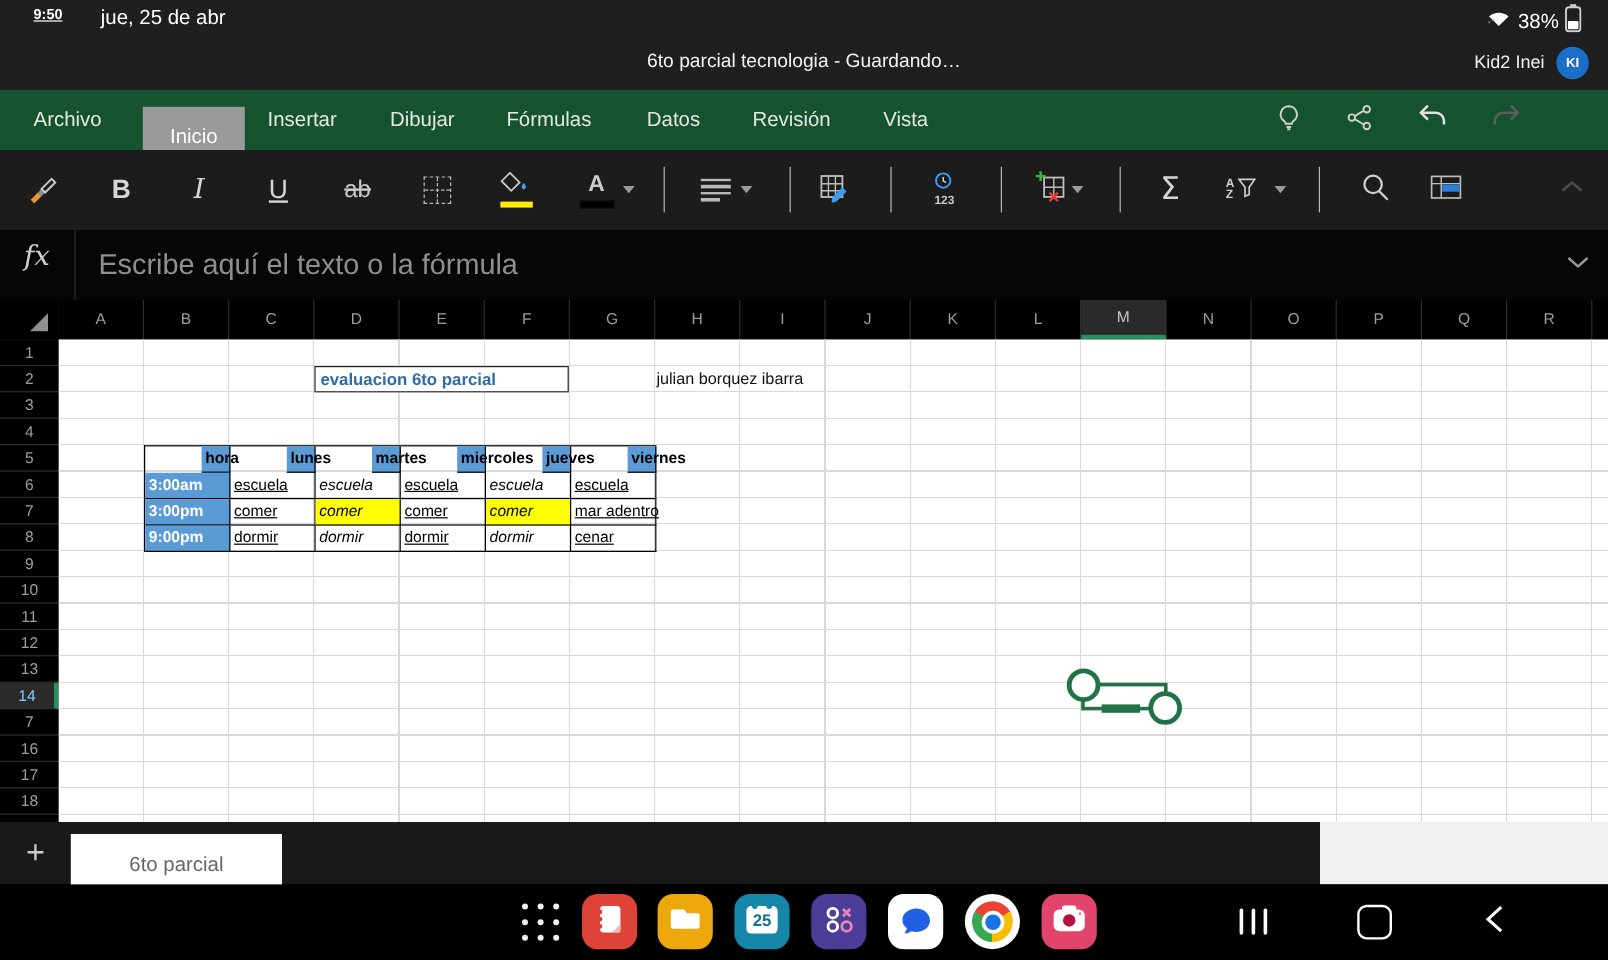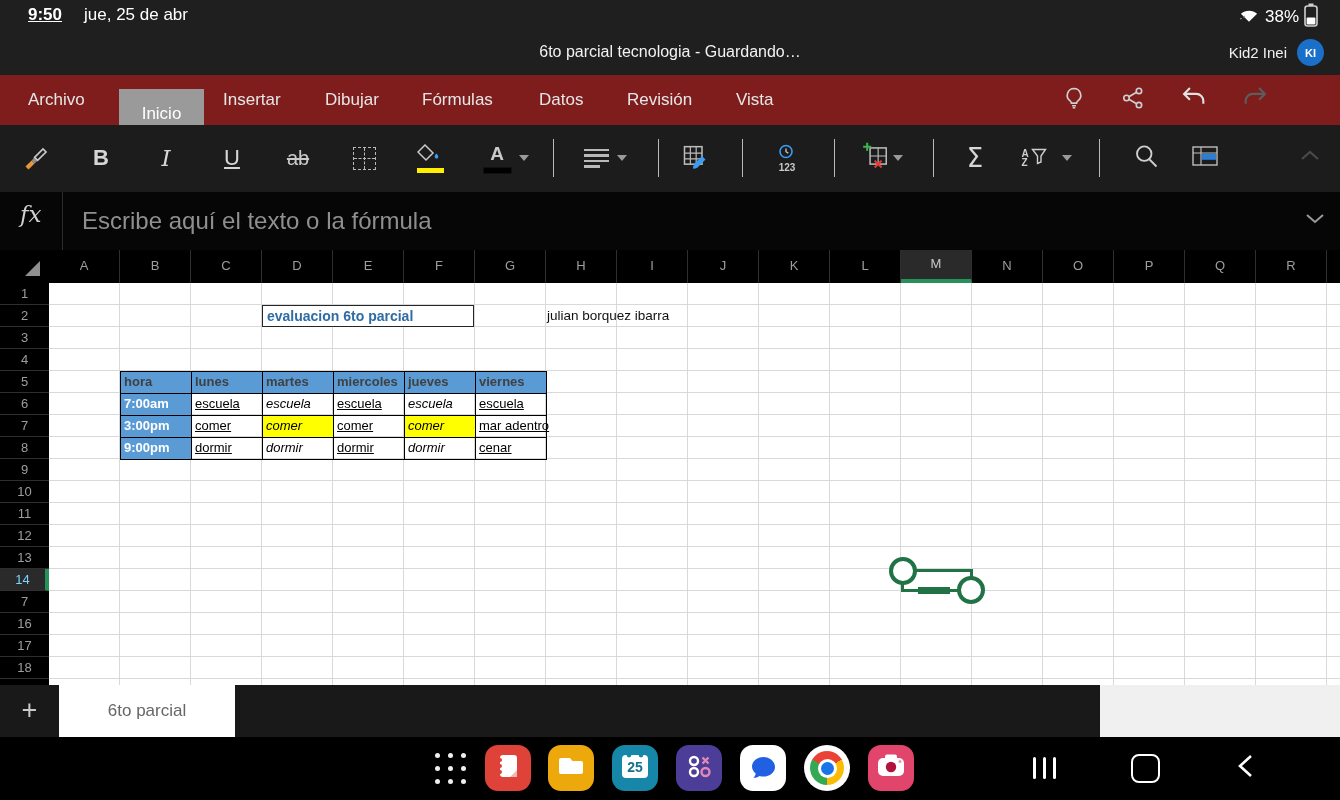--- a/index.html
+++ b/index.html
@@ -1,32 +1,32 @@
 <!DOCTYPE html>
 <html><head>
 <meta charset="utf-8">
 <style>
   html,body{margin:0;padding:0;background:#000;}
   #screen{position:relative;width:1340px;height:800px;overflow:hidden;background:#000;
           font-family:"Liberation Sans", sans-serif; -webkit-font-smoothing:antialiased;}
   
   .statusbar{position:absolute;left:0;top:0;width:1340px;height:30px;background:#1f1f1f;color:#fff;}
-  .st-time{position:absolute;left:28px;top:5px;font-size:17px;font-weight:600;text-decoration:underline;}
+  .st-time{position:absolute;left:28px;top:5px;font-size:12px;font-weight:600;text-decoration:underline;}
   .st-date{position:absolute;left:84px;top:5px;font-size:17px;}
   .st-right{position:absolute;right:22px;top:3px;display:flex;align-items:center;gap:5px;}
   .st-pct{font-size:17px;color:#fff;}
   
   .titlebar{position:absolute;left:0;top:30px;width:1340px;height:45px;background:#1f1f1f;}
   .doc-title{position:absolute;left:0;top:13px;width:100%;text-align:center;color:#f2f2f2;font-size:16px;}
   .account{position:absolute;right:16px;top:9px;display:flex;align-items:center;gap:10px;}
   .acct-name{color:#f0f0f0;font-size:15px;}
   .avatar{width:27px;height:27px;border-radius:50%;background:#1a6fc9;color:#fff;font-size:11px;font-weight:700;
           display:flex;align-items:center;justify-content:center;}
   
-  .menubar{position:absolute;left:0;top:75px;width:1340px;height:50px;background:#7f1d1d;}
+  .menubar{position:absolute;left:0;top:75px;width:1340px;height:50px;background:#14532d;}
   .mtab{position:absolute;top:0;height:50px;line-height:50px;color:#e6e6e6;font-size:17px;cursor:default;}
   .mtab.active{background:#9a9a9a;color:#fff;text-align:center;font-weight:500;margin-top:14px;}
   .ric{position:absolute;top:5px;width:40px;height:40px;display:flex;align-items:center;justify-content:center;}
   
   .toolbar{position:absolute;left:0;top:125px;width:1340px;height:67px;background:#1c1c1c;}
   .tb{position:absolute;top:11px;width:44px;height:44px;display:flex;flex-direction:column;align-items:center;justify-content:center;color:#cfcfcf;}
   .tsep{position:absolute;top:14px;width:1px;height:38px;background:#b9b9b9;}
   .dd{position:absolute;top:30px;width:0;height:0;border-left:5px solid transparent;border-right:5px solid transparent;border-top:6px solid #9a9a9a;}
   .glyph{font-size:22px;font-weight:700;color:#d6d6d6;}
   .glyph.i{font-style:italic;font-family:"DejaVu Serif",serif;font-weight:400;font-size:23px;}
@@ -64,34 +64,34 @@
   .grid{position:absolute;left:49px;top:33px;width:1291px;height:402px;background:#fff;overflow:hidden;
         background-image:repeating-linear-gradient(to right,transparent 0 70px,#d9d9d9 70px 71px),
                          repeating-linear-gradient(to bottom,transparent 0 21px,#d9d9d9 21px 22px);padding-left:14px;}
   .titlebox{position:absolute;left:213px;top:22px;width:212px;height:22px;box-sizing:border-box;border:1px solid #262626;
             background:#fff;color:#2e6ca6;font-weight:700;font-size:14px;line-height:21px;padding-left:4px;white-space:nowrap;}
   .author{position:absolute;left:498px;top:22px;height:22px;line-height:22px;font-size:13.5px;color:#111;white-space:nowrap;}
   .schedule{position:absolute;left:71px;top:88px;display:grid;grid-template-columns:repeat(6,71px);grid-auto-rows:22px;
             border-top:1px solid #000;border-left:1px solid #000;}
   .sc{box-sizing:border-box;border-right:1px solid #000;border-bottom:1px solid #000;font-size:13px;line-height:20px;
       padding-left:3px;color:#000;white-space:nowrap;overflow:visible;}
-  .sc.hd{background:#5b9bd5;color:#404040;font-weight:700;}
+  .sc.hd{background:#5b9bd5;color:#000000;font-weight:700;margin-left:47px;}
   .sc.tm{background:#5b9bd5;color:#fff;font-weight:700;}
   .sc.u{text-decoration:underline;}
   .sc.it{font-style:italic;}
   .sc.yl{background:#ffff00;font-style:italic;}
   .selbox{position:absolute;left:852px;top:286px;width:72px;height:23px;border:3px solid #217346;box-sizing:border-box;}
   .hnd{position:absolute;width:20px;height:20px;border:4px solid #217346;border-radius:50%;background:#fff;}
   .hnd.tl{left:-15px;top:-15px;}
   .hnd.br{right:-15px;bottom:-15px;}
   .fillbar{position:absolute;left:14px;bottom:-5px;width:32px;height:7px;background:#217346;}
   
   .tabbar{position:absolute;left:0;top:685px;width:1340px;height:52px;background:#191919;}
   .addsheet{position:absolute;left:0;top:0;width:59px;height:52px;color:#c9c9c9;font-size:27px;line-height:50px;text-align:center;}
-  .sheettab{position:absolute;left:59px;top:0;width:176px;height:52px;background:#fff;color:#666;font-size:17px;
+  .sheettab{position:absolute;left:59px;top:10px;width:176px;height:52px;background:#fff;color:#666;font-size:17px;
             line-height:52px;text-align:center;}
   .tablight{position:absolute;left:1100px;top:0;width:240px;height:52px;background:#f0f0f0;}
   
   .navbar{position:absolute;left:0;top:737px;width:1340px;height:63px;background:#000;}
   .nico{position:absolute;top:8px;width:46px;height:46px;border-radius:13px;display:flex;align-items:center;justify-content:center;}
   .dots{display:grid;grid-template-columns:repeat(3,5px);grid-auto-rows:5px;gap:8px;}
   .dots div{width:5px;height:5px;border-radius:50%;background:#efefef;}
   .chrome-outer{width:46px;height:46px;border-radius:50%;background:#fff;position:relative;}
   .chrome-ring{position:absolute;left:6px;top:6px;width:34px;height:34px;border-radius:50%;
                background:conic-gradient(from 60deg,#fbbc05 0 120deg,#34a853 120deg 240deg,#ea4335 240deg 360deg);}
@@ -341,21 +341,21 @@
       <div class="author">julian borquez ibarra</div>
 
       <div class="schedule">
         <div class="sc hd">hora</div>
         <div class="sc hd">lunes</div>
         <div class="sc hd">martes</div>
         <div class="sc hd">miercoles</div>
         <div class="sc hd">jueves</div>
         <div class="sc hd">viernes</div>
 
-        <div class="sc tm">7:00am</div>
+        <div class="sc tm">3:00am</div>
         <div class="sc u">escuela</div>
         <div class="sc it">escuela</div>
         <div class="sc u">escuela</div>
         <div class="sc it">escuela</div>
         <div class="sc u">escuela</div>
 
         <div class="sc tm">3:00pm</div>
         <div class="sc u">comer</div>
         <div class="sc yl">comer</div>
         <div class="sc u">comer</div>

